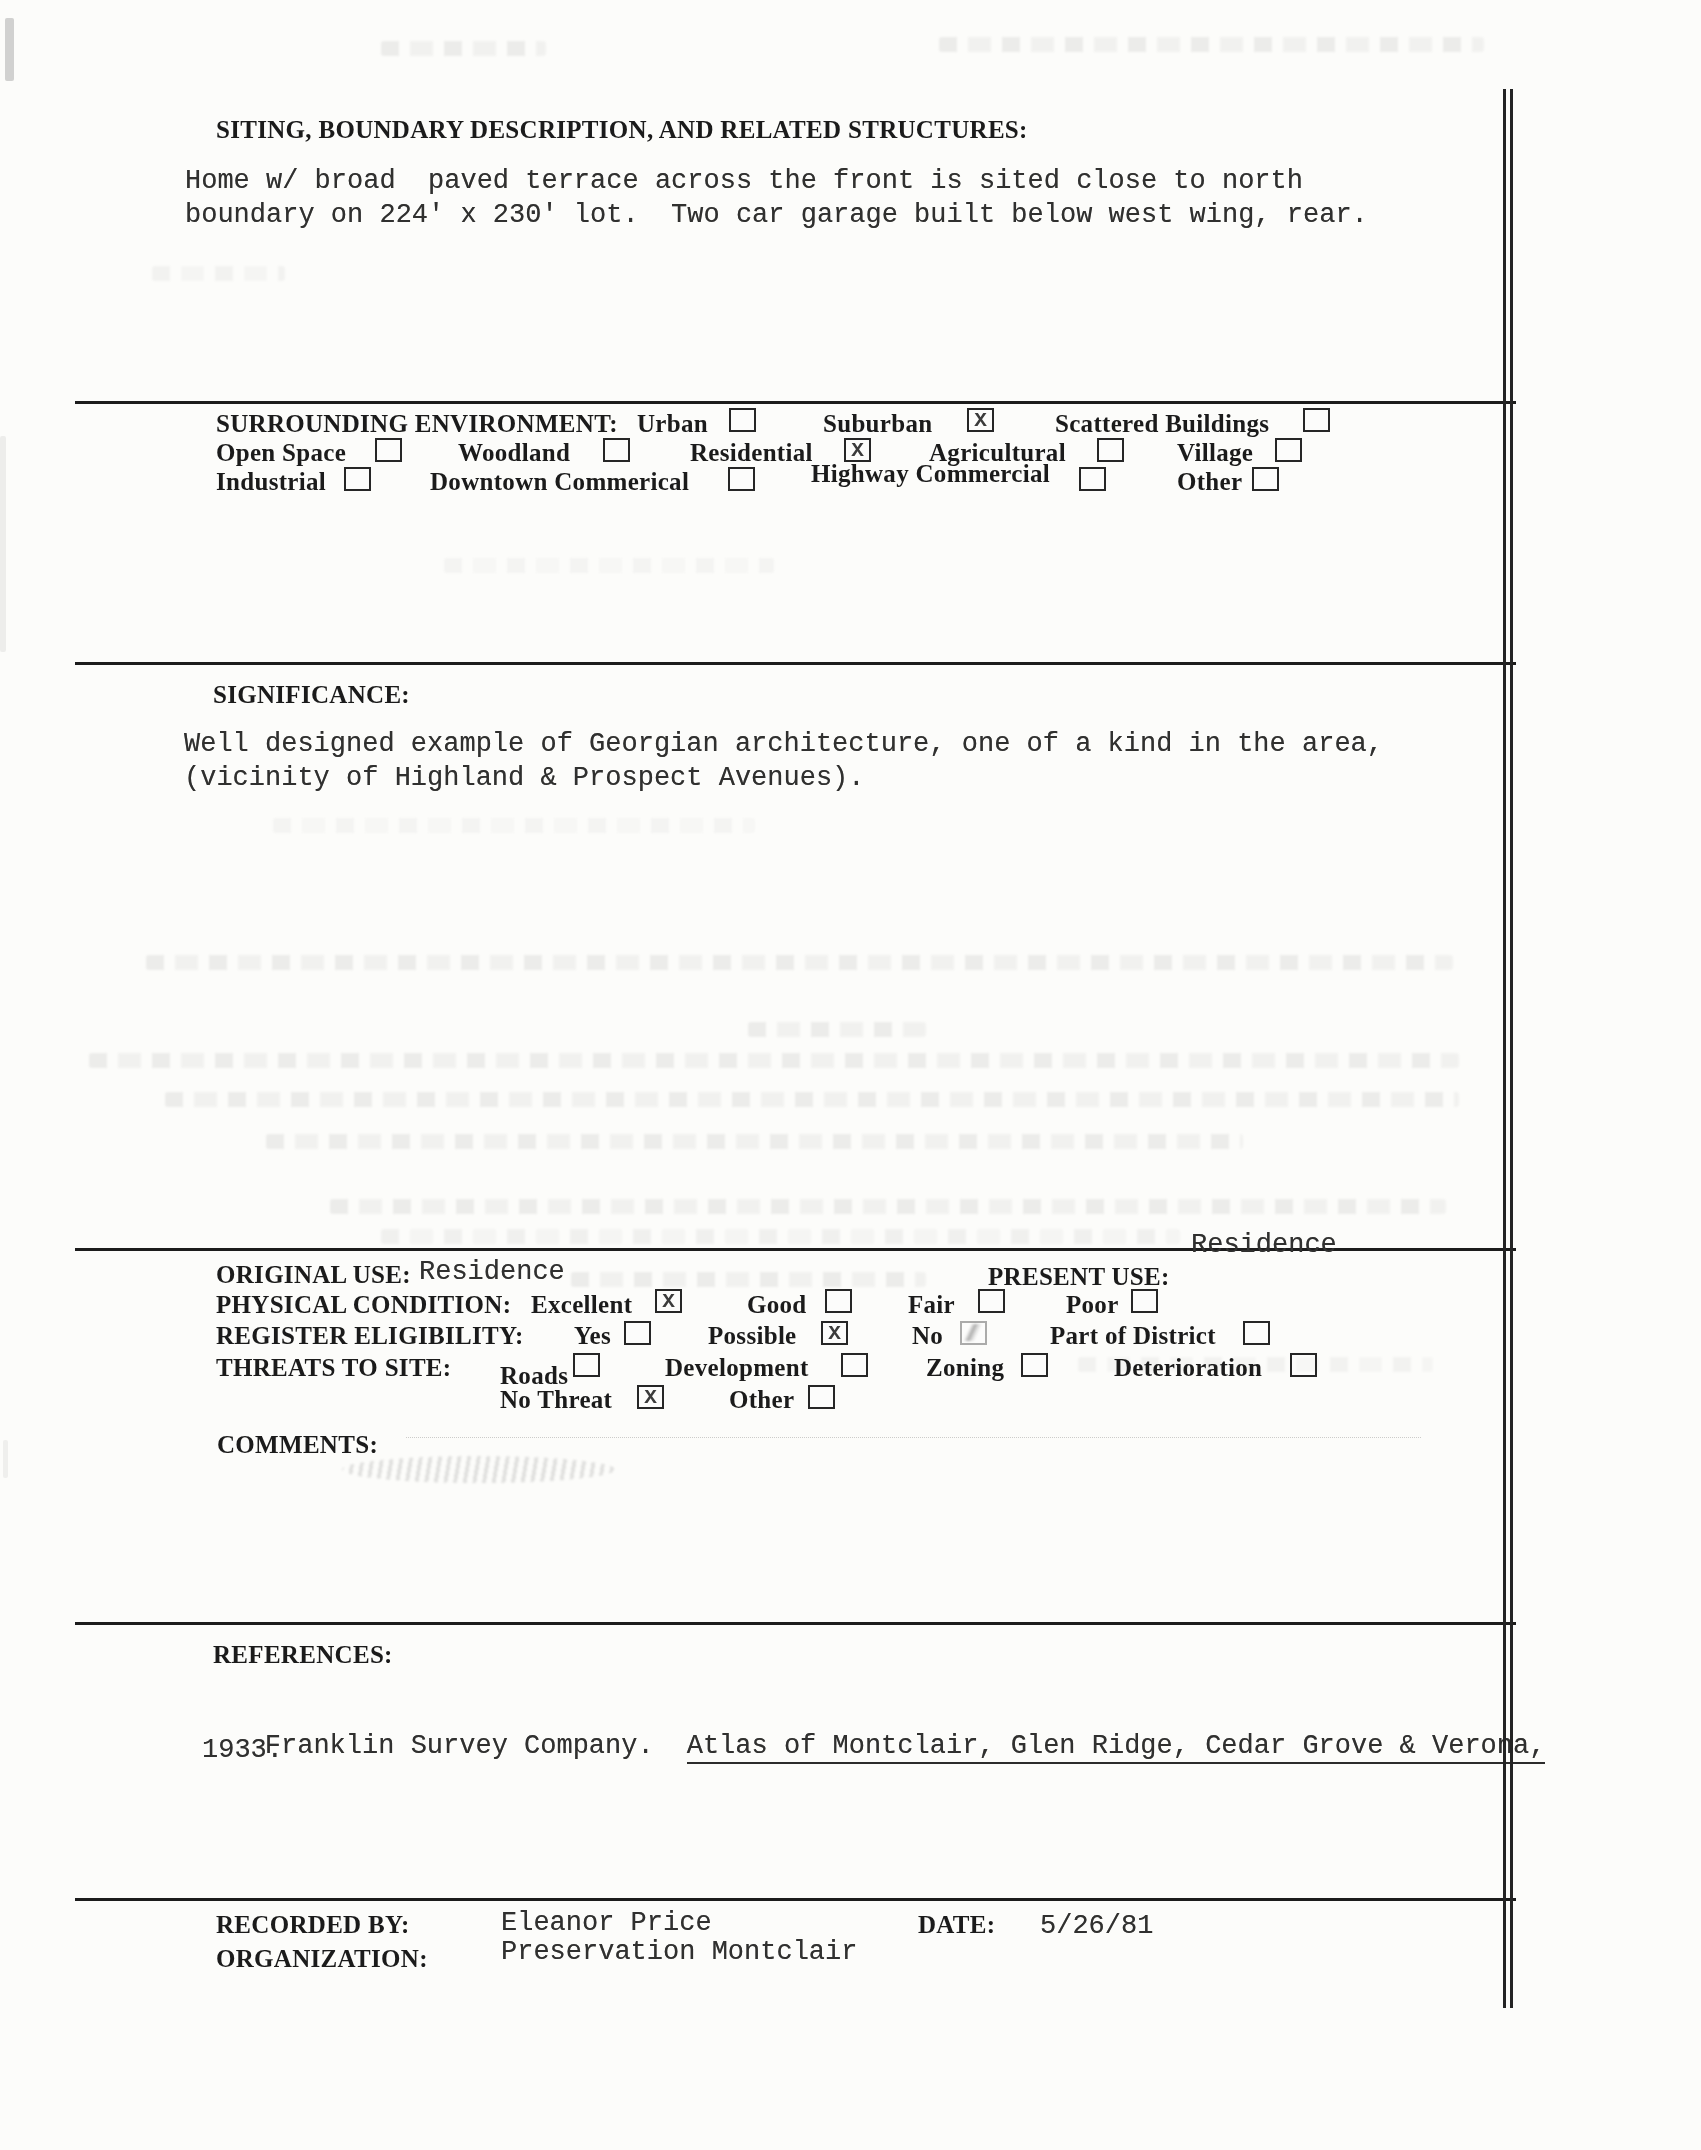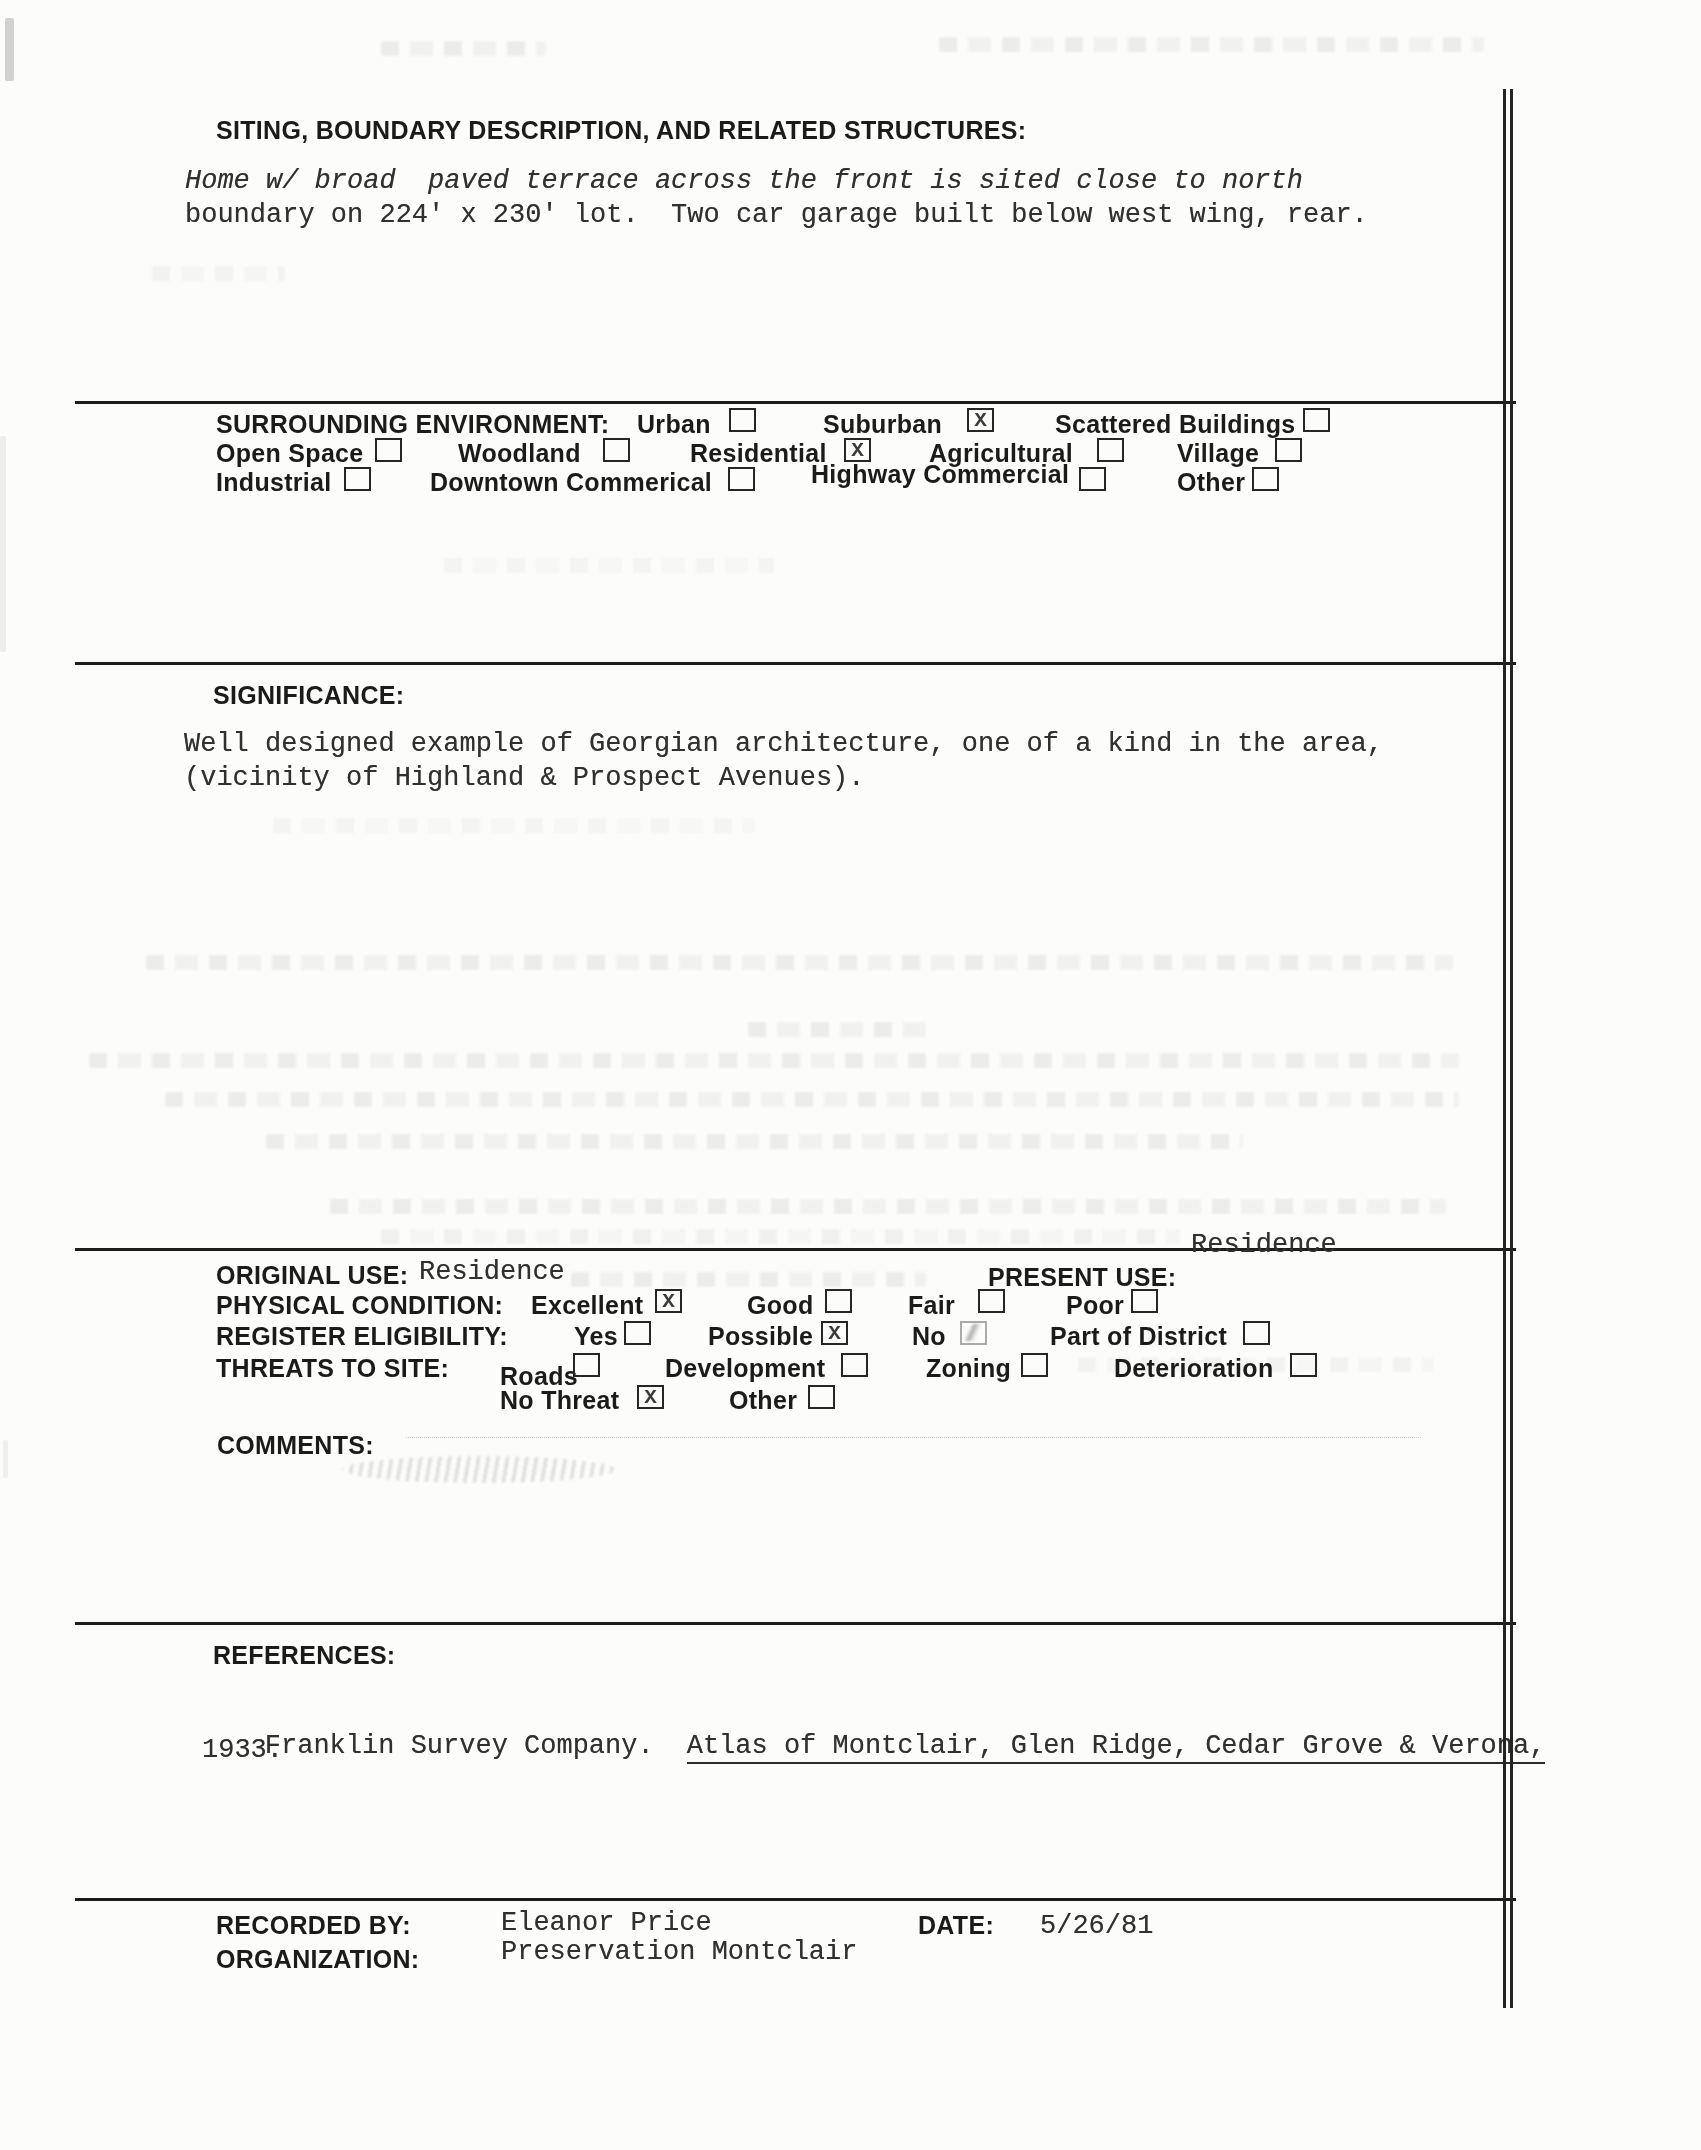--- a/index.html
+++ b/index.html
@@ -6,21 +6,21 @@
   .page{
     position:relative;
     width:1701px;height:2151px;
     background:#fcfcfa;
     overflow:hidden;
     font-synthesis:none;
   }
   
   .serif{
     position:absolute;
-    font-family:Liberation Sans, sans-serif;
+    font-family:Liberation Serif, serif;
     font-weight:bold;
     font-size:25px;
     line-height:1.15;
     color:#1b1b1b;
     white-space:pre;
     letter-spacing:0.3px;
   }
   
   .mono{
     position:absolute;
@@ -88,21 +88,21 @@
   <div class="bleed" style="left:748px;top:1022px;width:178px;"></div>
   <div class="bleed" style="left:89px;top:1053px;width:1370px;"></div>
   <div class="bleed" style="left:165px;top:1092px;width:1294px;"></div>
   <div class="bleed" style="left:266px;top:1134px;width:977px;"></div>
   <div class="bleed" style="left:330px;top:1199px;width:1116px;"></div>
   <div class="bleed" style="left:381px;top:1229px;width:799px;opacity:.14;"></div>
   <div class="bleed" style="left:571px;top:1272px;width:355px;"></div>
   <div class="bleed" style="left:1078px;top:1357px;width:355px;opacity:.12;"></div>
 
   <div class="serif" style="left:216px;top:116px;">SITING, BOUNDARY DESCRIPTION, AND RELATED STRUCTURES:</div>
-  <div class="mono" style="left:185px;top:165px;font-style:italic;">Home w/ broad  paved terrace across the front is sited close to north</div>
+  <div class="mono" style="left:185px;top:165px;">Home w/ broad  paved terrace across the front is sited close to north</div>
   <div class="mono" style="left:185px;top:199px;">boundary on 224' x 230' lot.  Two car garage built below west wing, rear.</div>
 
   <div class="hrule" style="top:401px;"></div>
 
   <div class="serif" style="left:216px;top:410px;">SURROUNDING ENVIRONMENT:</div>
 
   <div class="serif" style="left:637px;top:410px;">Urban</div>
   <div class="cbox" style="left:729px;top:408px;">
       <span></span>
     </div>

